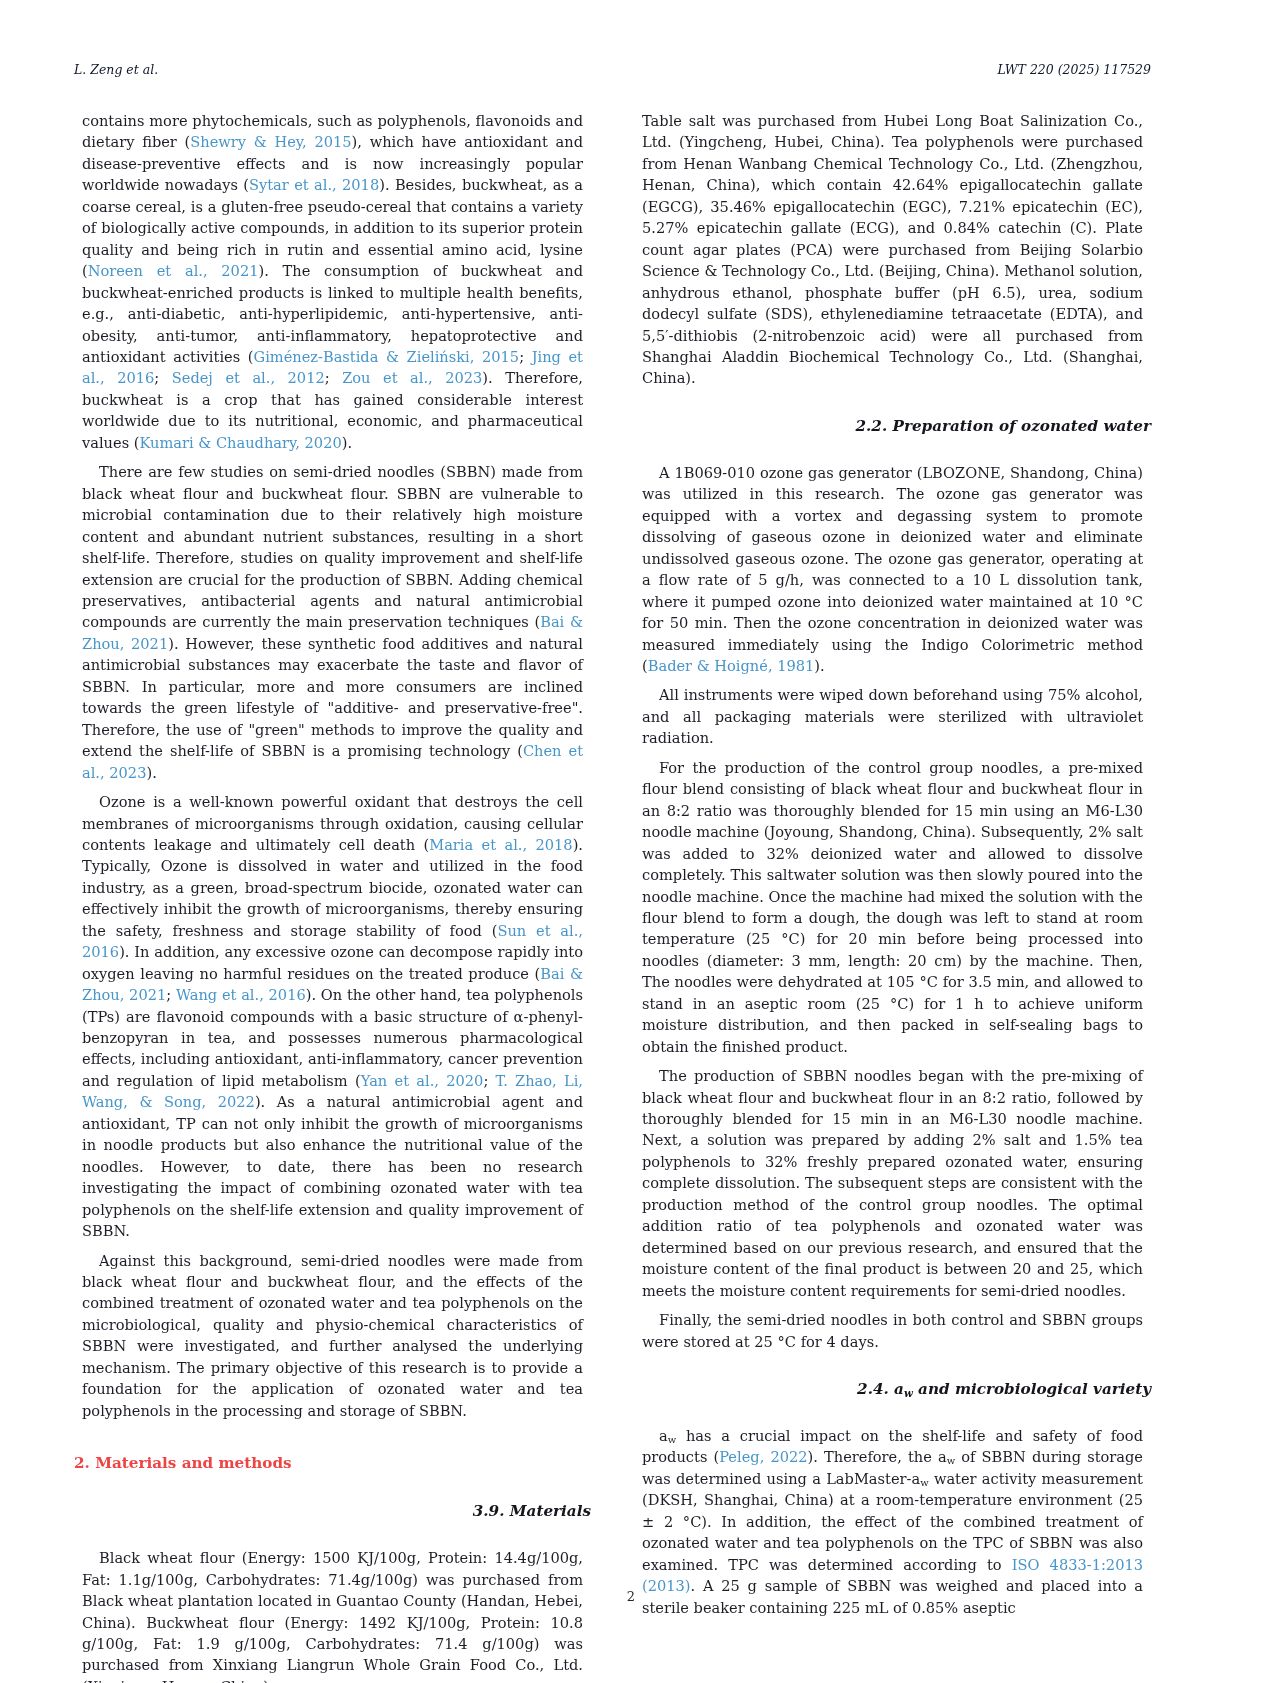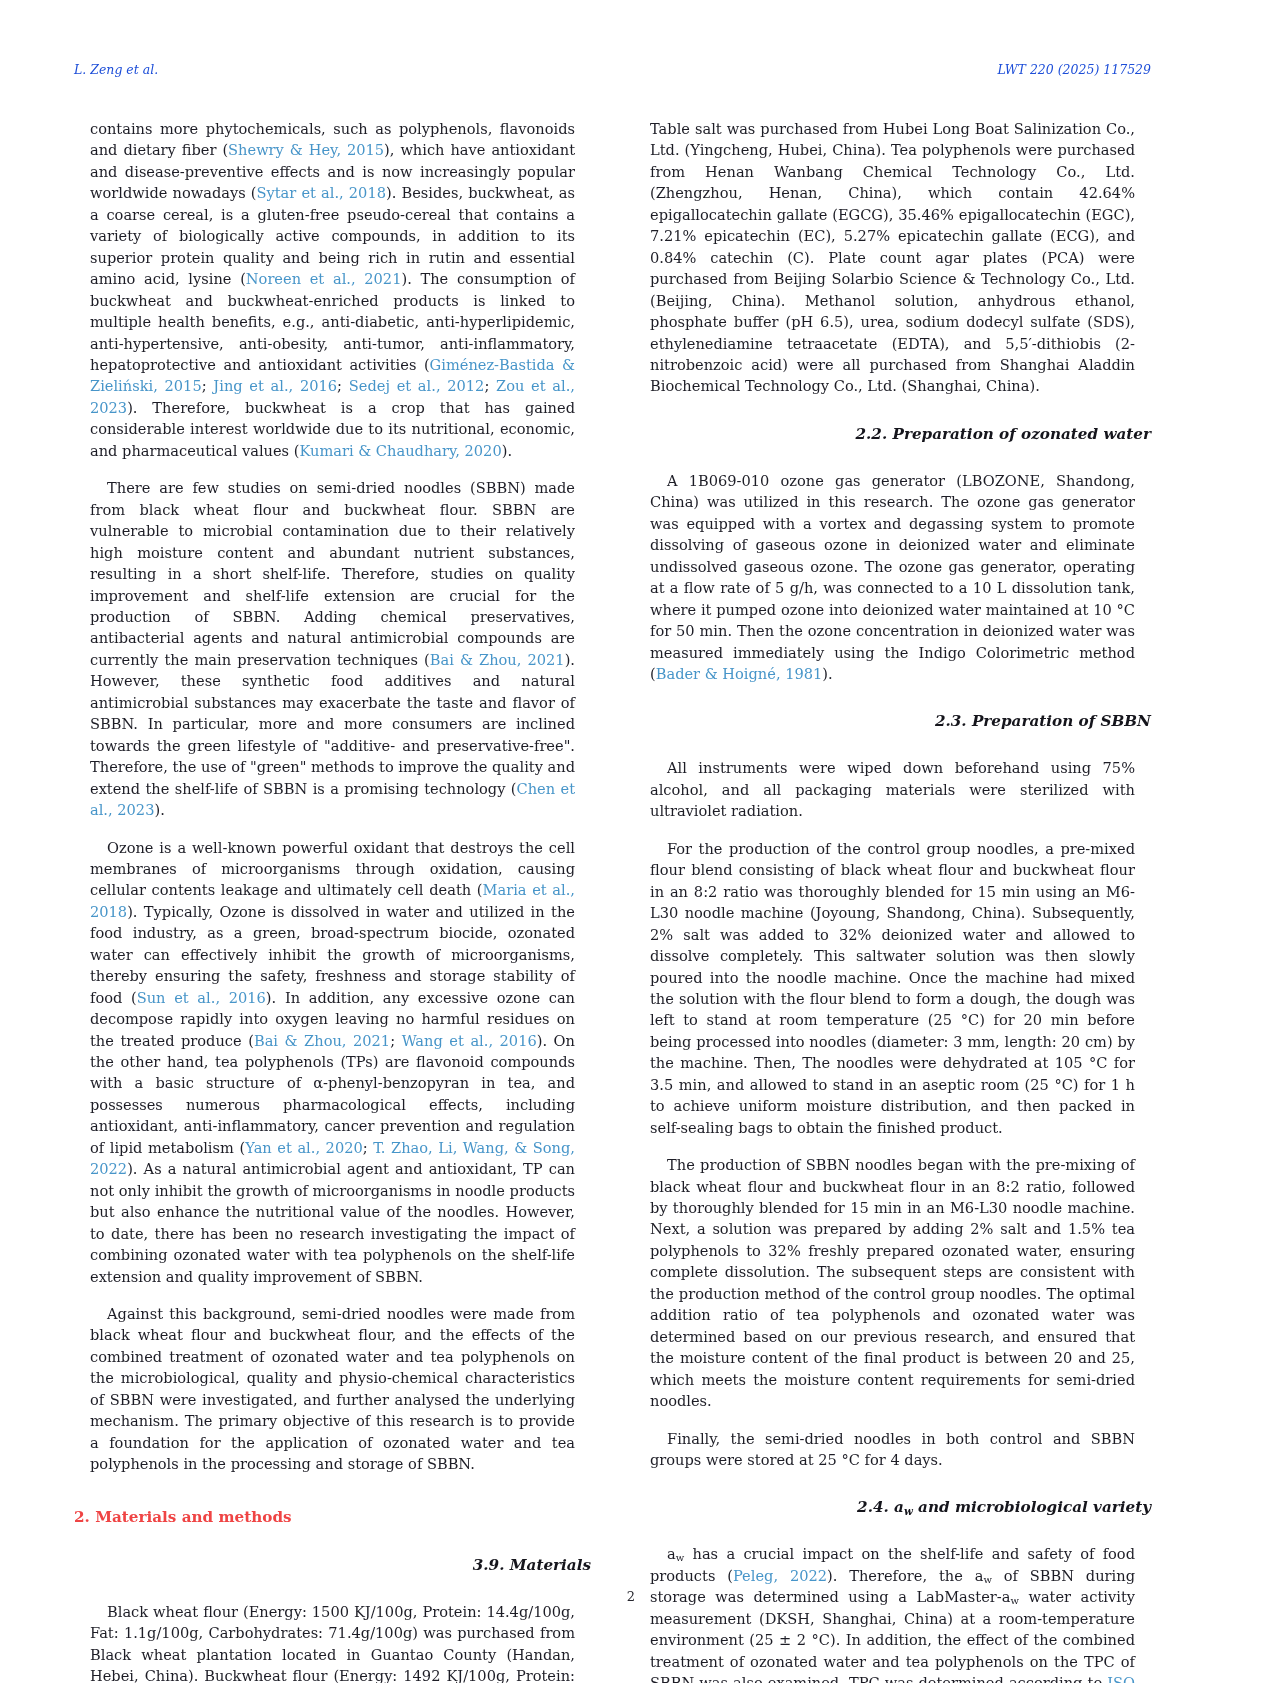--- a/index.html
+++ b/index.html
@@ -8,28 +8,28 @@
     background:#ffffff;
     font-family:"DejaVu Serif", "Liberation Serif", serif;
     color:#1d1d26;
     position:relative;
     overflow:hidden;
   }
   .page { position:absolute; inset:0; }
   .page-header {
     position:absolute; top:62px; left:74px; width:1077px;
     display:flex; justify-content:space-between; align-items:flex-start;
-    font-style:italic; font-size:12.5px; color:#1d4ed8;
+    font-style:italic; font-size:12.5px; color:#0f172a;
   }
   .columns {
     position:absolute; top:102px; left:74px; width:1077px;
     display:flex; gap:43px;
   }
   .col { width:517px; }
-  .block { margin:16px; }
+  .block { margin:8px; }
   .p {
     font-size:14.6px; line-height:21.45px;
     text-align:justify; text-justify:inter-word;
     color:#1d1d26;
   }
   .p.indent { text-indent:17px; }
   .h-bold {
     font-weight:700; font-size:15.2px; line-height:21px;
     margin:32px 0 25px 0; color:#ef4444;
   }
@@ -61,21 +61,20 @@
         <p class="block p indent"><span>Ozone is a well-known powerful oxidant that destroys the cell membranes of microorganisms through oxidation, causing cellular contents leakage and ultimately cell death (</span><a class="cite" href="#" style="color: rgb(71, 149, 201);">Maria et al., 2018</a><span>). Typically, Ozone is dissolved in water and utilized in the food industry, as a green, broad-spectrum biocide, ozonated water can effectively inhibit the growth of microorganisms, thereby ensuring the safety, freshness and storage stability of food (</span><a class="cite" href="#" style="color: rgb(71, 149, 201);">Sun et al., 2016</a><span>). In addition, any excessive ozone can decompose rapidly into oxygen leaving no harmful residues on the treated produce (</span><a class="cite" href="#" style="color: rgb(71, 149, 201);">Bai &amp; Zhou, 2021</a><span>; </span><a class="cite" href="#" style="color: rgb(71, 149, 201);">Wang et al., 2016</a><span>). On the other hand, tea polyphenols (TPs) are flavonoid compounds with a basic structure of α-phenyl-benzopyran in tea, and possesses numerous pharmacological effects, including antioxidant, anti-inflammatory, cancer prevention and regulation of lipid metabolism (</span><a class="cite" href="#" style="color: rgb(71, 149, 201);">Yan et al., 2020</a><span>; </span><a class="cite" href="#" style="color: rgb(71, 149, 201);">T. Zhao, Li, Wang, &amp; Song, 2022</a><span>). As a natural antimicrobial agent and antioxidant, TP can not only inhibit the growth of microorganisms in noodle products but also enhance the nutritional value of the noodles. However, to date, there has been no research investigating the impact of combining ozonated water with tea polyphenols on the shelf-life extension and quality improvement of SBBN.</span></p>
         <p class="block p indent"><span>Against this background, semi-dried noodles were made from black wheat flour and buckwheat flour, and the effects of the combined treatment of ozonated water and tea polyphenols on the microbiological, quality and physio-chemical characteristics of SBBN were investigated, and further analysed the underlying mechanism. The primary objective of this research is to provide a foundation for the application of ozonated water and tea polyphenols in the processing and storage of SBBN.</span></p>
         <h3 class="block h-bold"><span>2. Materials and methods</span></h3>
         <h3 class="block h-italic"><span>3.9. Materials</span></h3>
         <p class="block p indent"><span>Black wheat flour (Energy: 1500 KJ/100g, Protein: 14.4g/100g, Fat: 1.1g/100g, Carbohydrates: 71.4g/100g) was purchased from Black wheat plantation located in Guantao County (Handan, Hebei, China). Buckwheat flour (Energy: 1492 KJ/100g, Protein: 10.8 g/100g, Fat: 1.9 g/100g, Carbohydrates: 71.4 g/100g) was purchased from Xinxiang Liangrun Whole Grain Food Co., Ltd. (Xinxiang, Henan, China).</span></p>
       </section>
     <section class="col">
         <p class="block p"><span>Table salt was purchased from Hubei Long Boat Salinization Co., Ltd. (Yingcheng, Hubei, China). Tea polyphenols were purchased from Henan Wanbang Chemical Technology Co., Ltd. (Zhengzhou, Henan, China), which contain 42.64% epigallocatechin gallate (EGCG), 35.46% epigallocatechin (EGC), 7.21% epicatechin (EC), 5.27% epicatechin gallate (ECG), and 0.84% catechin (C). Plate count agar plates (PCA) were purchased from Beijing Solarbio Science &amp; Technology Co., Ltd. (Beijing, China). Methanol solution, anhydrous ethanol, phosphate buffer (pH 6.5), urea, sodium dodecyl sulfate (SDS), ethylenediamine tetraacetate (EDTA), and 5,5′-dithiobis (2-nitrobenzoic acid) were all purchased from Shanghai Aladdin Biochemical Technology Co., Ltd. (Shanghai, China).</span></p>
         <h3 class="block h-italic"><span>2.2. Preparation of ozonated water</span></h3>
         <p class="block p indent"><span>A 1B069-010 ozone gas generator (LBOZONE, Shandong, China) was utilized in this research. The ozone gas generator was equipped with a vortex and degassing system to promote dissolving of gaseous ozone in deionized water and eliminate undissolved gaseous ozone. The ozone gas generator, operating at a flow rate of 5 g/h, was connected to a 10 L dissolution tank, where it pumped ozone into deionized water maintained at 10 °C for 50 min. Then the ozone concentration in deionized water was measured immediately using the Indigo Colorimetric method (</span><a class="cite" href="#" style="color: rgb(71, 149, 201);">Bader &amp; Hoigné, 1981</a><span>).</span></p>
-        <h3 class="block h-italic"><span>2.3. Preparation of SBBN</span></h3>
         <p class="block p indent"><span>All instruments were wiped down beforehand using 75% alcohol, and all packaging materials were sterilized with ultraviolet radiation.</span></p>
         <p class="block p indent"><span>For the production of the control group noodles, a pre-mixed flour blend consisting of black wheat flour and buckwheat flour in an 8:2 ratio was thoroughly blended for 15 min using an M6-L30 noodle machine (Joyoung, Shandong, China). Subsequently, 2% salt was added to 32% deionized water and allowed to dissolve completely. This saltwater solution was then slowly poured into the noodle machine. Once the machine had mixed the solution with the flour blend to form a dough, the dough was left to stand at room temperature (25 °C) for 20 min before being processed into noodles (diameter: 3 mm, length: 20 cm) by the machine. Then, The noodles were dehydrated at 105 °C for 3.5 min, and allowed to stand in an aseptic room (25 °C) for 1 h to achieve uniform moisture distribution, and then packed in self-sealing bags to obtain the finished product.</span></p>
         <p class="block p indent"><span>The production of SBBN noodles began with the pre-mixing of black wheat flour and buckwheat flour in an 8:2 ratio, followed by thoroughly blended for 15 min in an M6-L30 noodle machine. Next, a solution was prepared by adding 2% salt and 1.5% tea polyphenols to 32% freshly prepared ozonated water, ensuring complete dissolution. The subsequent steps are consistent with the production method of the control group noodles. The optimal addition ratio of tea polyphenols and ozonated water was determined based on our previous research, and ensured that the moisture content of the final product is between 20 and 25, which meets the moisture content requirements for semi-dried noodles.</span></p>
         <p class="block p indent"><span>Finally, the semi-dried noodles in both control and SBBN groups were stored at 25 °C for 4 days.</span></p>
         <h3 class="block h-italic"><span>2.4. a</span><sub class="subw">w</sub><span> and microbiological variety</span></h3>
         <p class="block p indent"><span>a</span><sub class="subw">w</sub><span> has a crucial impact on the shelf-life and safety of food products (</span><a class="cite" href="#" style="color: rgb(71, 149, 201);">Peleg, 2022</a><span>). Therefore, the a</span><sub class="subw">w</sub><span> of SBBN during storage was determined using a LabMaster-a</span><sub class="subw">w</sub><span> water activity measurement (DKSH, Shanghai, China) at a room-temperature environment (25 ± 2 °C). In addition, the effect of the combined treatment of ozonated water and tea polyphenols on the TPC of SBBN was also examined. TPC was determined according to </span><a class="cite" href="#" style="color: rgb(71, 149, 201);">ISO 4833-1:2013 (2013)</a><span>. A 25 g sample of SBBN was weighed and placed into a sterile beaker containing 225 mL of 0.85% aseptic</span></p>
       </section>
   </div>
 
   <div class="page-footer">

